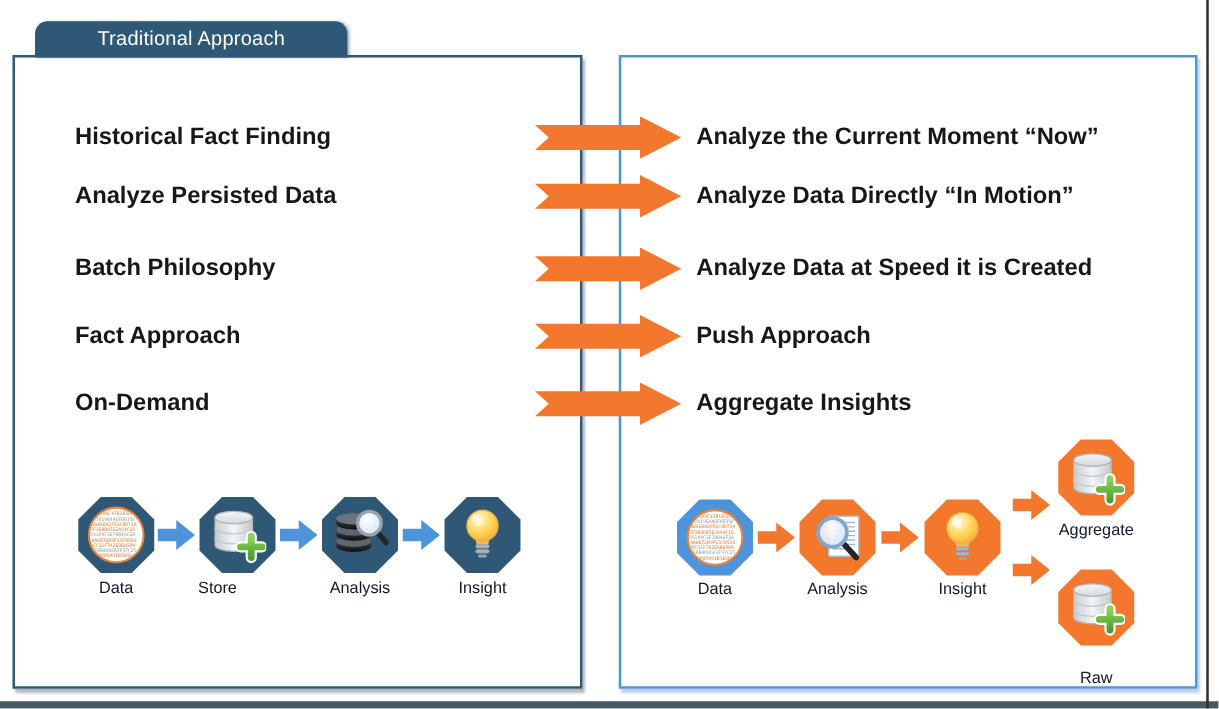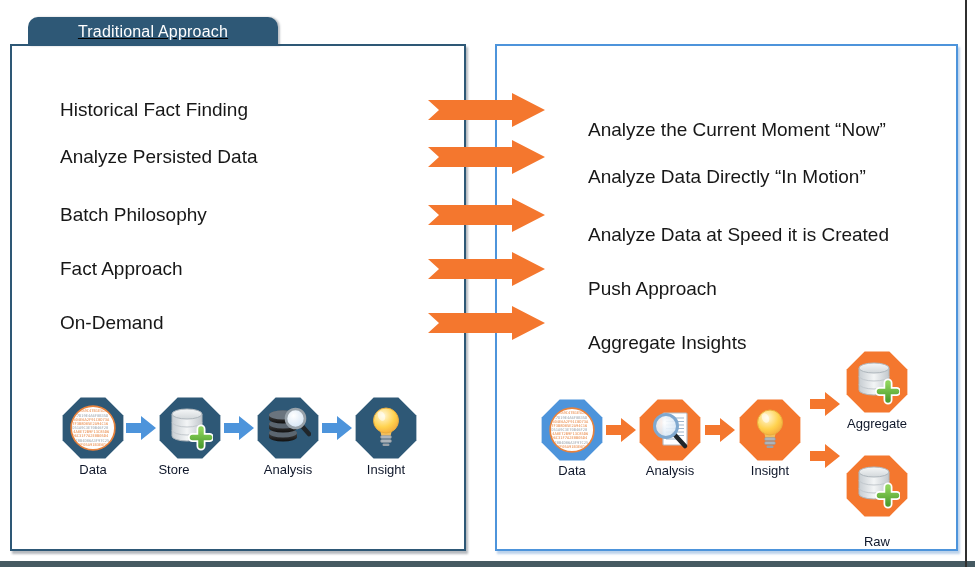--- a/index.html
+++ b/index.html
@@ -7,33 +7,33 @@
   .stage {
     position:relative; width:975px; height:567px; overflow:hidden;
     background:#fff; font-family:"Liberation Sans", sans-serif;
   }
   
   .tab {
     position:absolute; top:17px; height:29px; border-radius:10px 10px 0 0;
     display:flex; align-items:center; justify-content:center; z-index:3;
   }
   .tab span { color:#fff; font-size:16px; letter-spacing:.2px; }
-  .tab-left  { left:28px;  width:250px; background:#2E5876; box-shadow:2px 0 2px rgba(70,80,95,.35);text-decoration:underline; }
+  .tab-left  { left:28px;  width:250px; background:#2E5876; box-shadow:2px 0 2px rgba(70,80,95,.35); }
   .tab-right { left:505px; width:272px; background:#4D94DB; box-shadow:2px 0 2px rgba(120,160,210,.4); }
   
   .panel { position:absolute; top:44px; height:507px; background:#fff; z-index:2; }
   .panel-left  { left:10px;  width:456px; border:2.5px solid #2E5876; box-shadow:2px 3px 2px rgba(90,100,110,.45); }
   .panel-right { left:495px; width:463px; border:2.5px solid #4D94DB; box-shadow:2px 3px 2px rgba(120,165,215,.5); }
   
   .row { position:absolute; left:0; width:100%; height:0; z-index:4; }
   .ltext, .rtext {
     position:absolute; transform:translateY(-50%); white-space:nowrap;
-    font-size:19px; font-weight:normal; color:#171717;
-  }
-  .ltext { left:60px; } .rtext { left:588px;margin-top:20px; }
+    font-size:19px; font-weight:bold; color:#171717;
+  }
+  .ltext { left:60px; } .rtext { left:557px; }
   .bigarrow { position:absolute; left:428px; top:-17px; }
   
   .oct {
     position:absolute; width:62px; height:62px; z-index:4;
     clip-path:polygon(30% 1%, 70% 1%, 99% 30%, 99% 70%, 70% 99%, 30% 99%, 1% 70%, 1% 30%);
     display:flex; align-items:center; justify-content:center;
   }
   .oct-steel  { background:#2E5876; }
   .oct-orange { background:#F4772E; }
   .oct-blue   { background:#4D94DB; }

